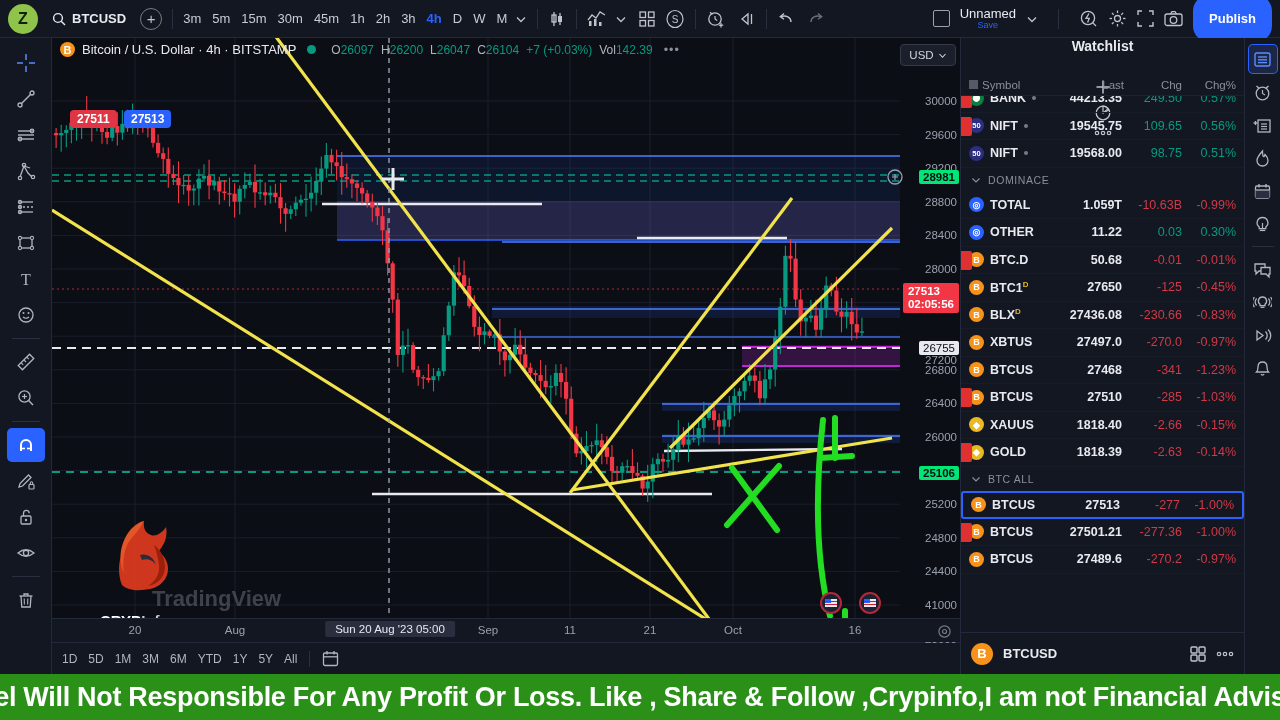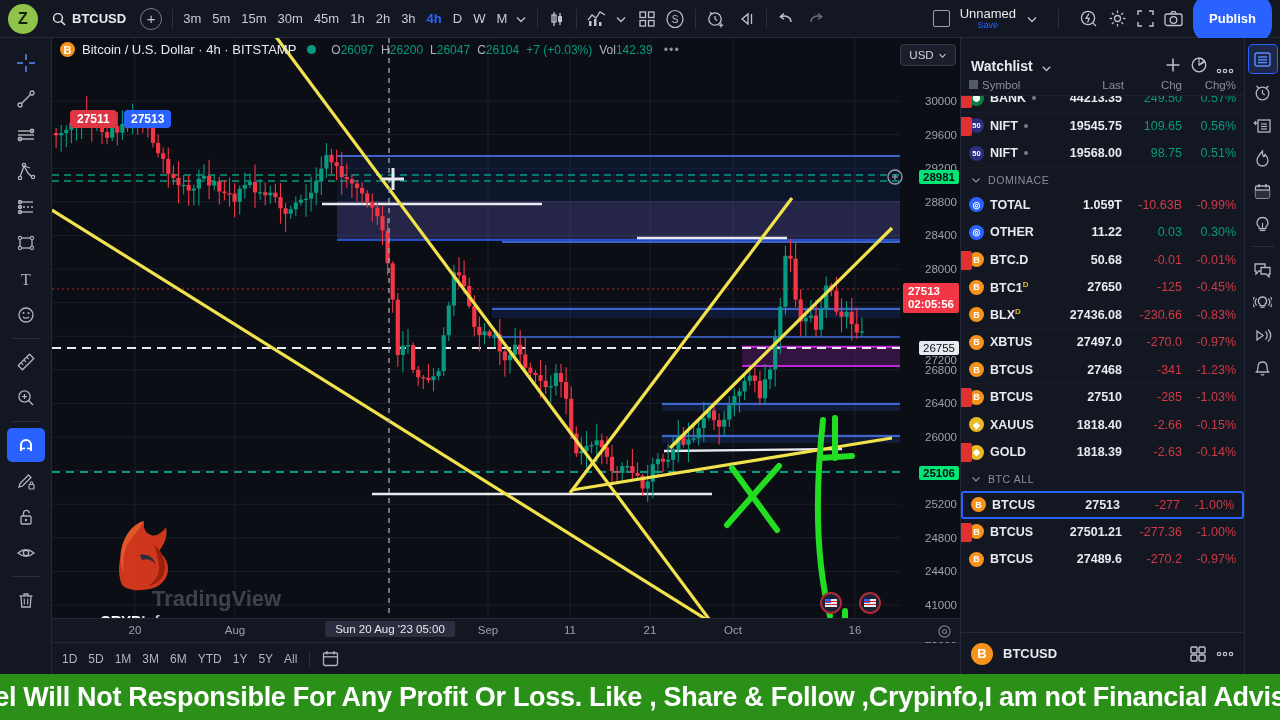--- a/index.html
+++ b/index.html
@@ -91,21 +91,21 @@
   
   #statusbar { position:absolute; left:52px; top:642px; width:1228px; height:32px;
     background:#131722; border-top:1px solid #23283a; display:flex; align-items:center;
     padding:0 10px; gap:12px; font-size:12px; color:#b2b5be; }
   #statusbar .rng { cursor:pointer; }
   .sb-time { margin-left:auto; font-size:12px; color:#b2b5be; }
 
   
   #watch { position:absolute; left:960px; top:38px; width:284px; height:636px;
     background:#131722; border-left:1px solid #23283a; display:flex; flex-direction:column; }
-  #wl-hdr { height:36px; display:flex; align-items:flex-end; padding:0 10px; gap:8px; }
+  #wl-hdr { height:36px; display:flex; align-items:center; padding:0 10px; gap:8px;flex-direction:column; }
   #wl-hdr .t { font-size:14px; font-weight:bold; color:#e8eaf0; cursor:pointer; }
   #wl-hdr .sp { margin-left:auto; }
   .wl-ico { color:#b2b5be; cursor:pointer; display:flex; align-items:center; }
   #wl-cols { display:flex; align-items:center; height:22px; padding:0 8px;
     font-size:11.5px; color:#8b8f9c; border-bottom:1px solid #1e222d; }
   #wl-cols .c-sym { flex:1; display:flex; align-items:center; gap:4px;text-align:center; }
   #wl-cols .c-n { width:58px; text-align:right; }
   #wl-body { flex:1; overflow:hidden; }
   .wl-row { display:flex; align-items:center; height:27.5px; padding:0 8px;
     font-size:12.5px; border-bottom:1px solid #181c27; cursor:pointer; position:relative; }

